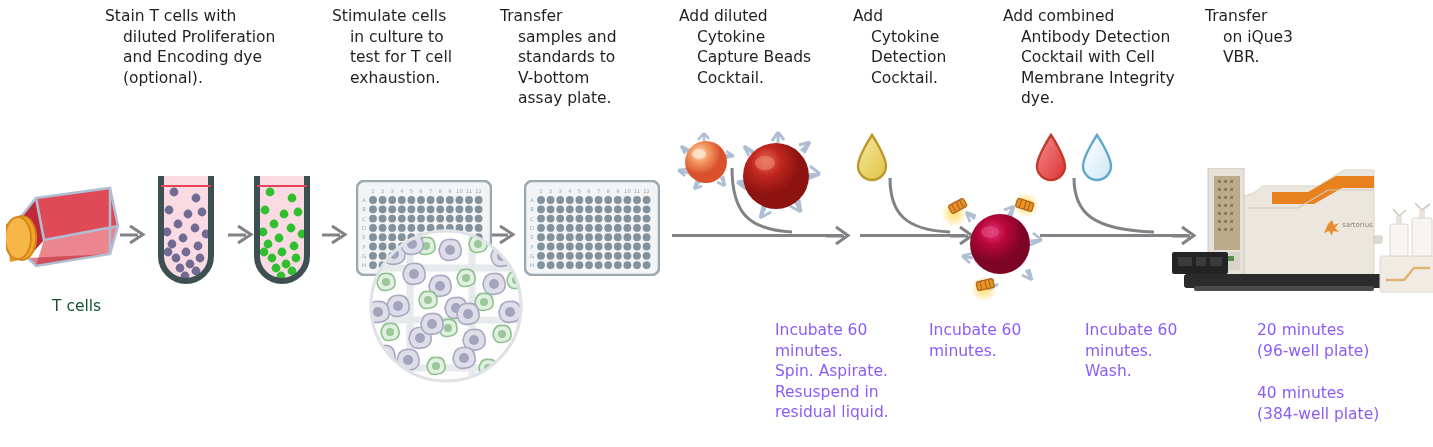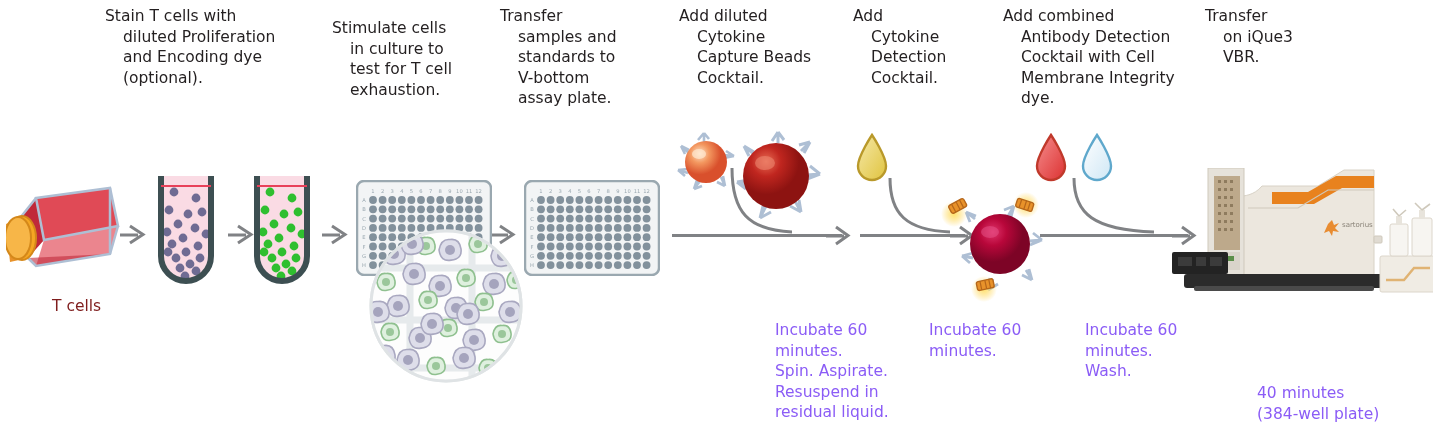--- a/index.html
+++ b/index.html
@@ -1,21 +1,21 @@
 <!DOCTYPE html>
 <html><head>
 <meta charset="utf-8">
 <style>
   html,body{margin:0;padding:0;background:#ffffff;}
   body{font-family:"DejaVu Sans","Liberation Sans",sans-serif;}
   #stage{position:relative;width:1433px;height:428px;background:#ffffff;overflow:hidden;}
 
   .steptext{position:absolute;color:#231f20;font-size:15.5px;line-height:20.5px;white-space:pre-line;}
   .captiontext{position:absolute;color:#8b5cf6;font-size:15.5px;line-height:20.5px;white-space:pre-line;}
-  .tlabel{position:absolute;color:#7f1d1d;font-size:15.5px;}
+  .tlabel{position:absolute;color:#14532d;font-size:15.5px;}
 
   .arrow{position:absolute;}
   .flowline{position:absolute;background:#808285;height:3px;}
 
   
   .flask{position:absolute;}
 
   
   .tube{position:absolute;}
 
@@ -26,21 +26,21 @@
 <body>
 
 <div id="stage">
 
   <div class="steptext" style="left:105px;top:6px;width:200px;text-indent:-18px;padding-left:18px;">Stain T cells with
 diluted Proliferation
 and Encoding dye
 (optional).</div>
   <div class="steptext" style="left:105px;top:6px;width:18px;"></div>
 
-  <div class="steptext" style="left:332px;top:18px;width:140px;text-indent:-18px;padding-left:18px;">Stimulate cells
+  <div class="steptext" style="left:332px;top:6px;width:140px;text-indent:-18px;padding-left:18px;">Stimulate cells
 in culture to
 test for T cell
 exhaustion.</div>
 
   <div class="steptext" style="left:500px;top:6px;width:125px;text-indent:-18px;padding-left:18px;">Transfer
 samples and
 standards to
 V-bottom
 assay plate.</div>
 
@@ -694,16 +694,18 @@
   <div class="captiontext" style="left:775px;top:320px;width:140px;">Incubate 60
 minutes.
 Spin. Aspirate.
 Resuspend in
 residual liquid.</div>
   <div class="captiontext" style="left:929px;top:320px;width:130px;">Incubate 60
 minutes.</div>
   <div class="captiontext" style="left:1085px;top:320px;width:130px;">Incubate 60
 minutes.
 Wash.</div>
+  <div class="captiontext" style="left:1257px;top:320px;width:170px;">20 minutes
+(96-well plate)</div>
   <div class="captiontext" style="left:1257px;top:383px;width:180px;">40 minutes
 (384-well plate)</div>
 
 </div>
 
 </body></html>

